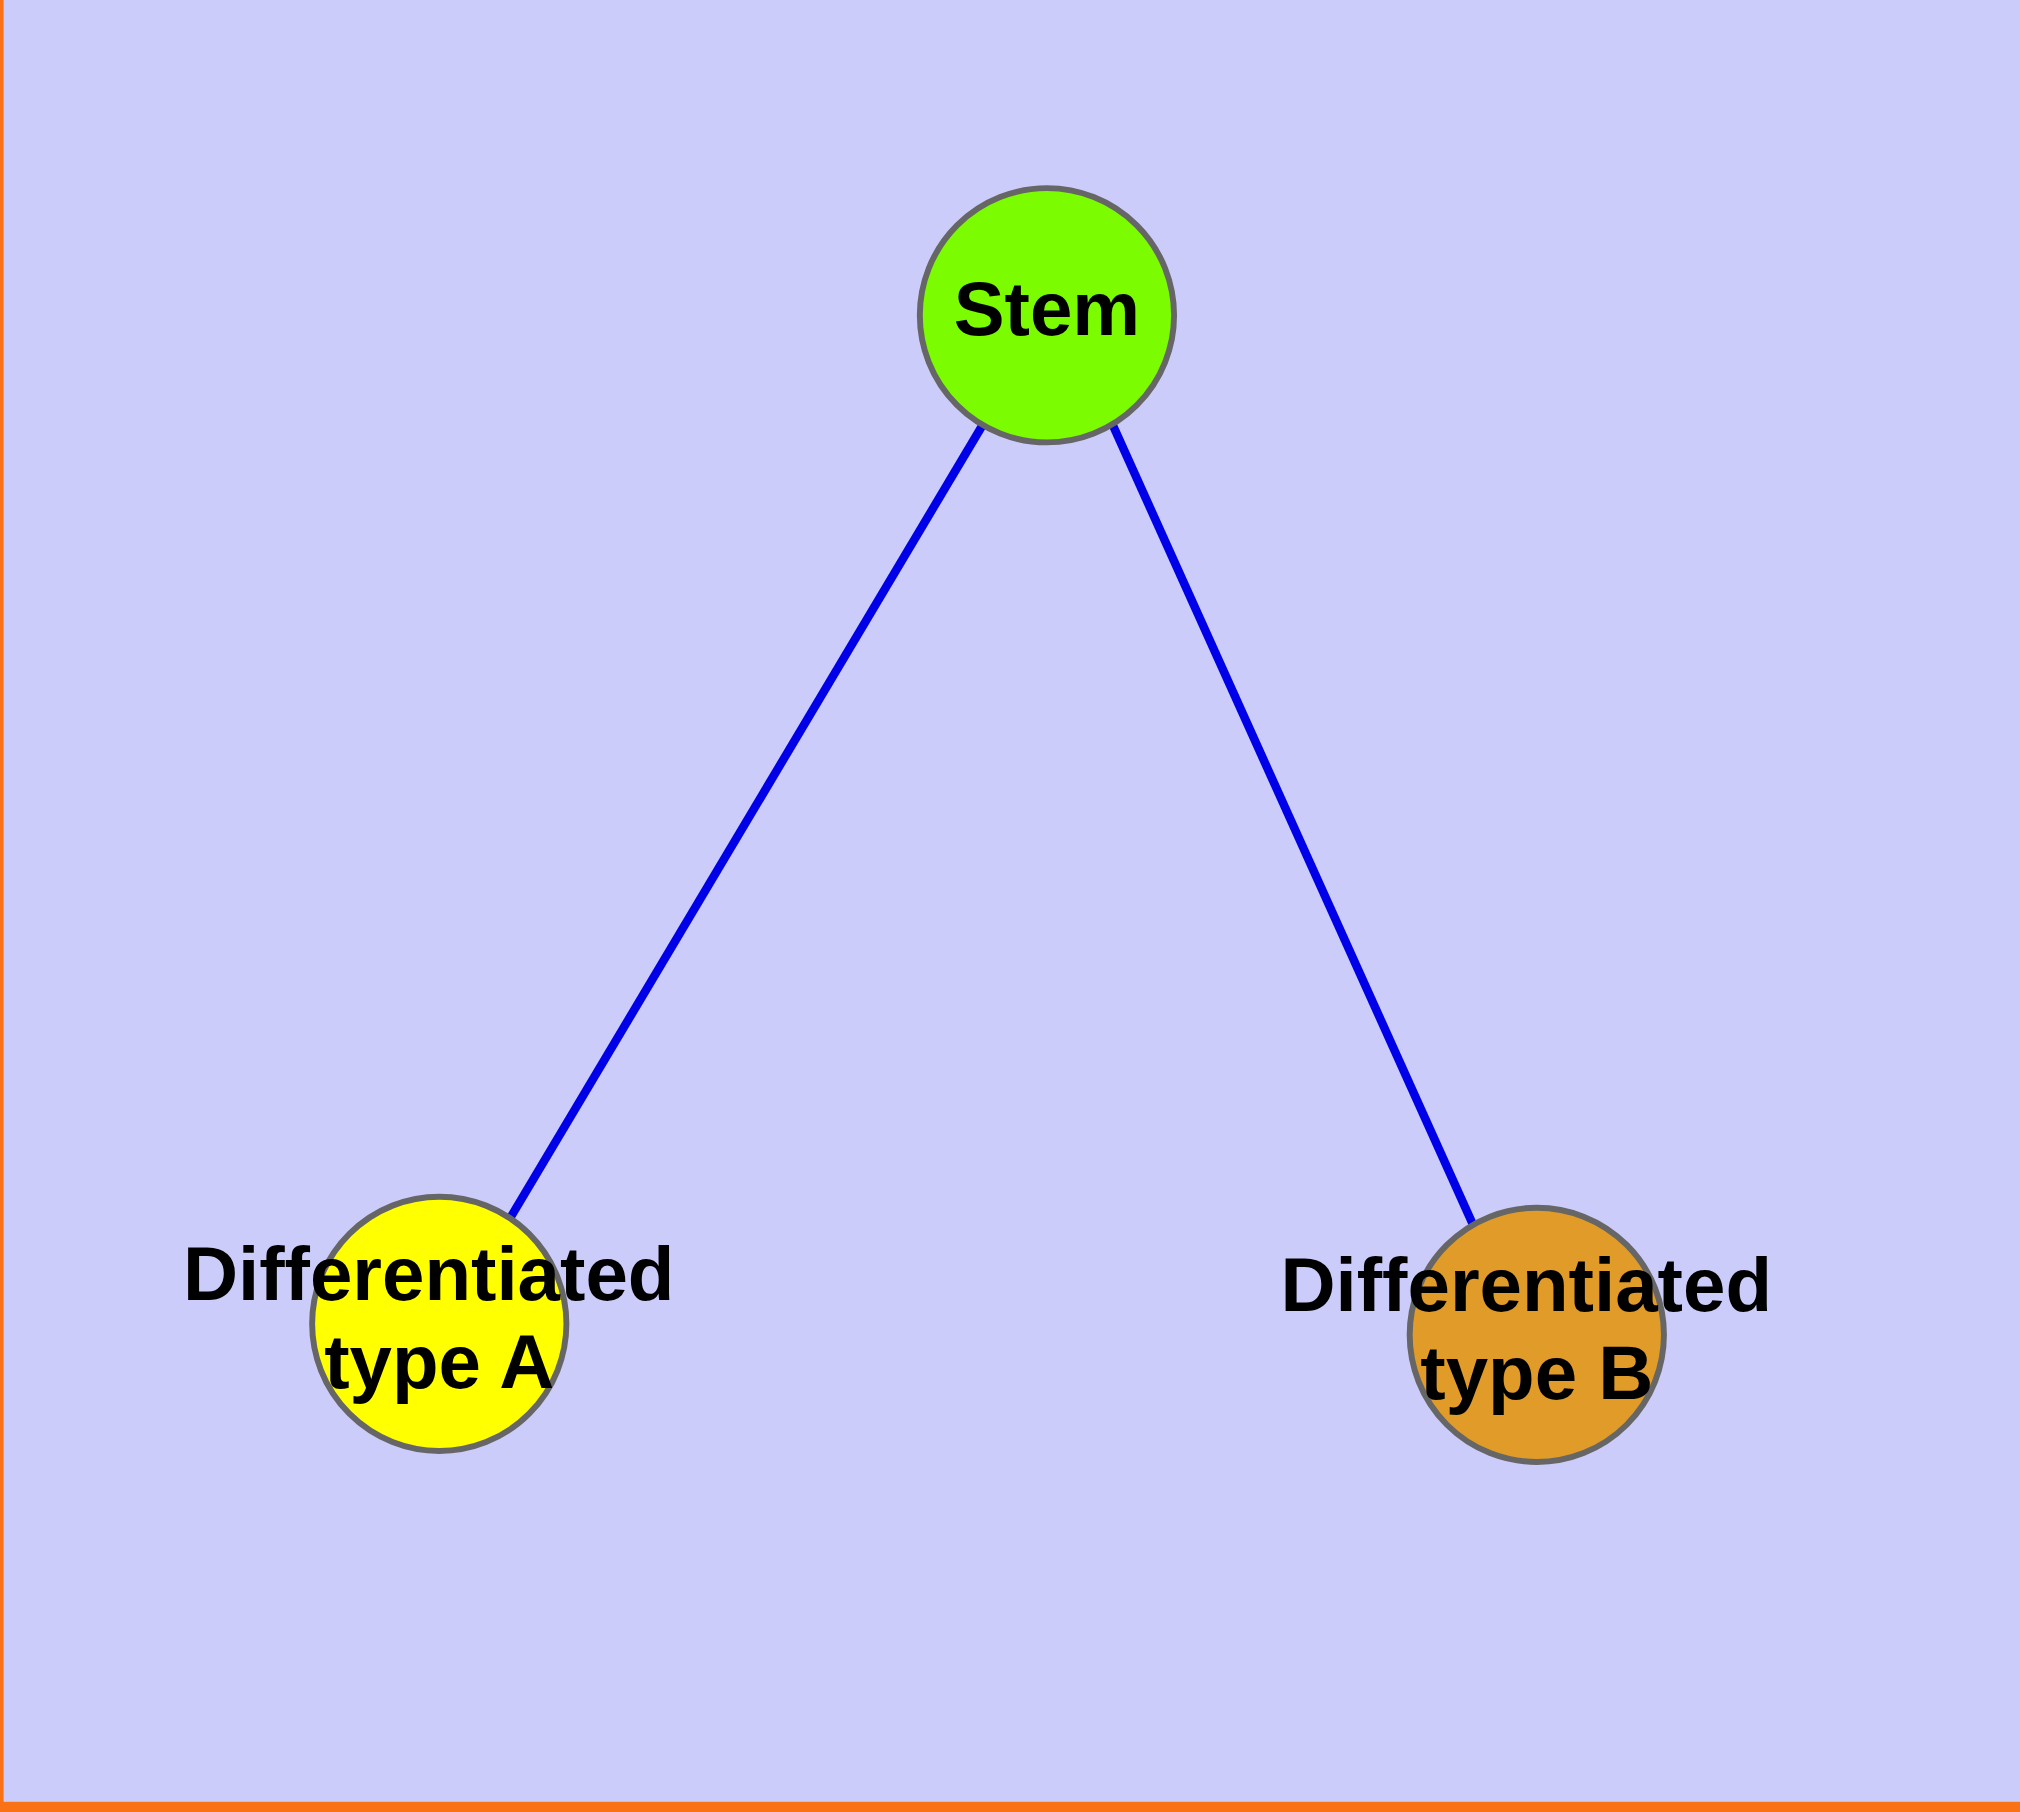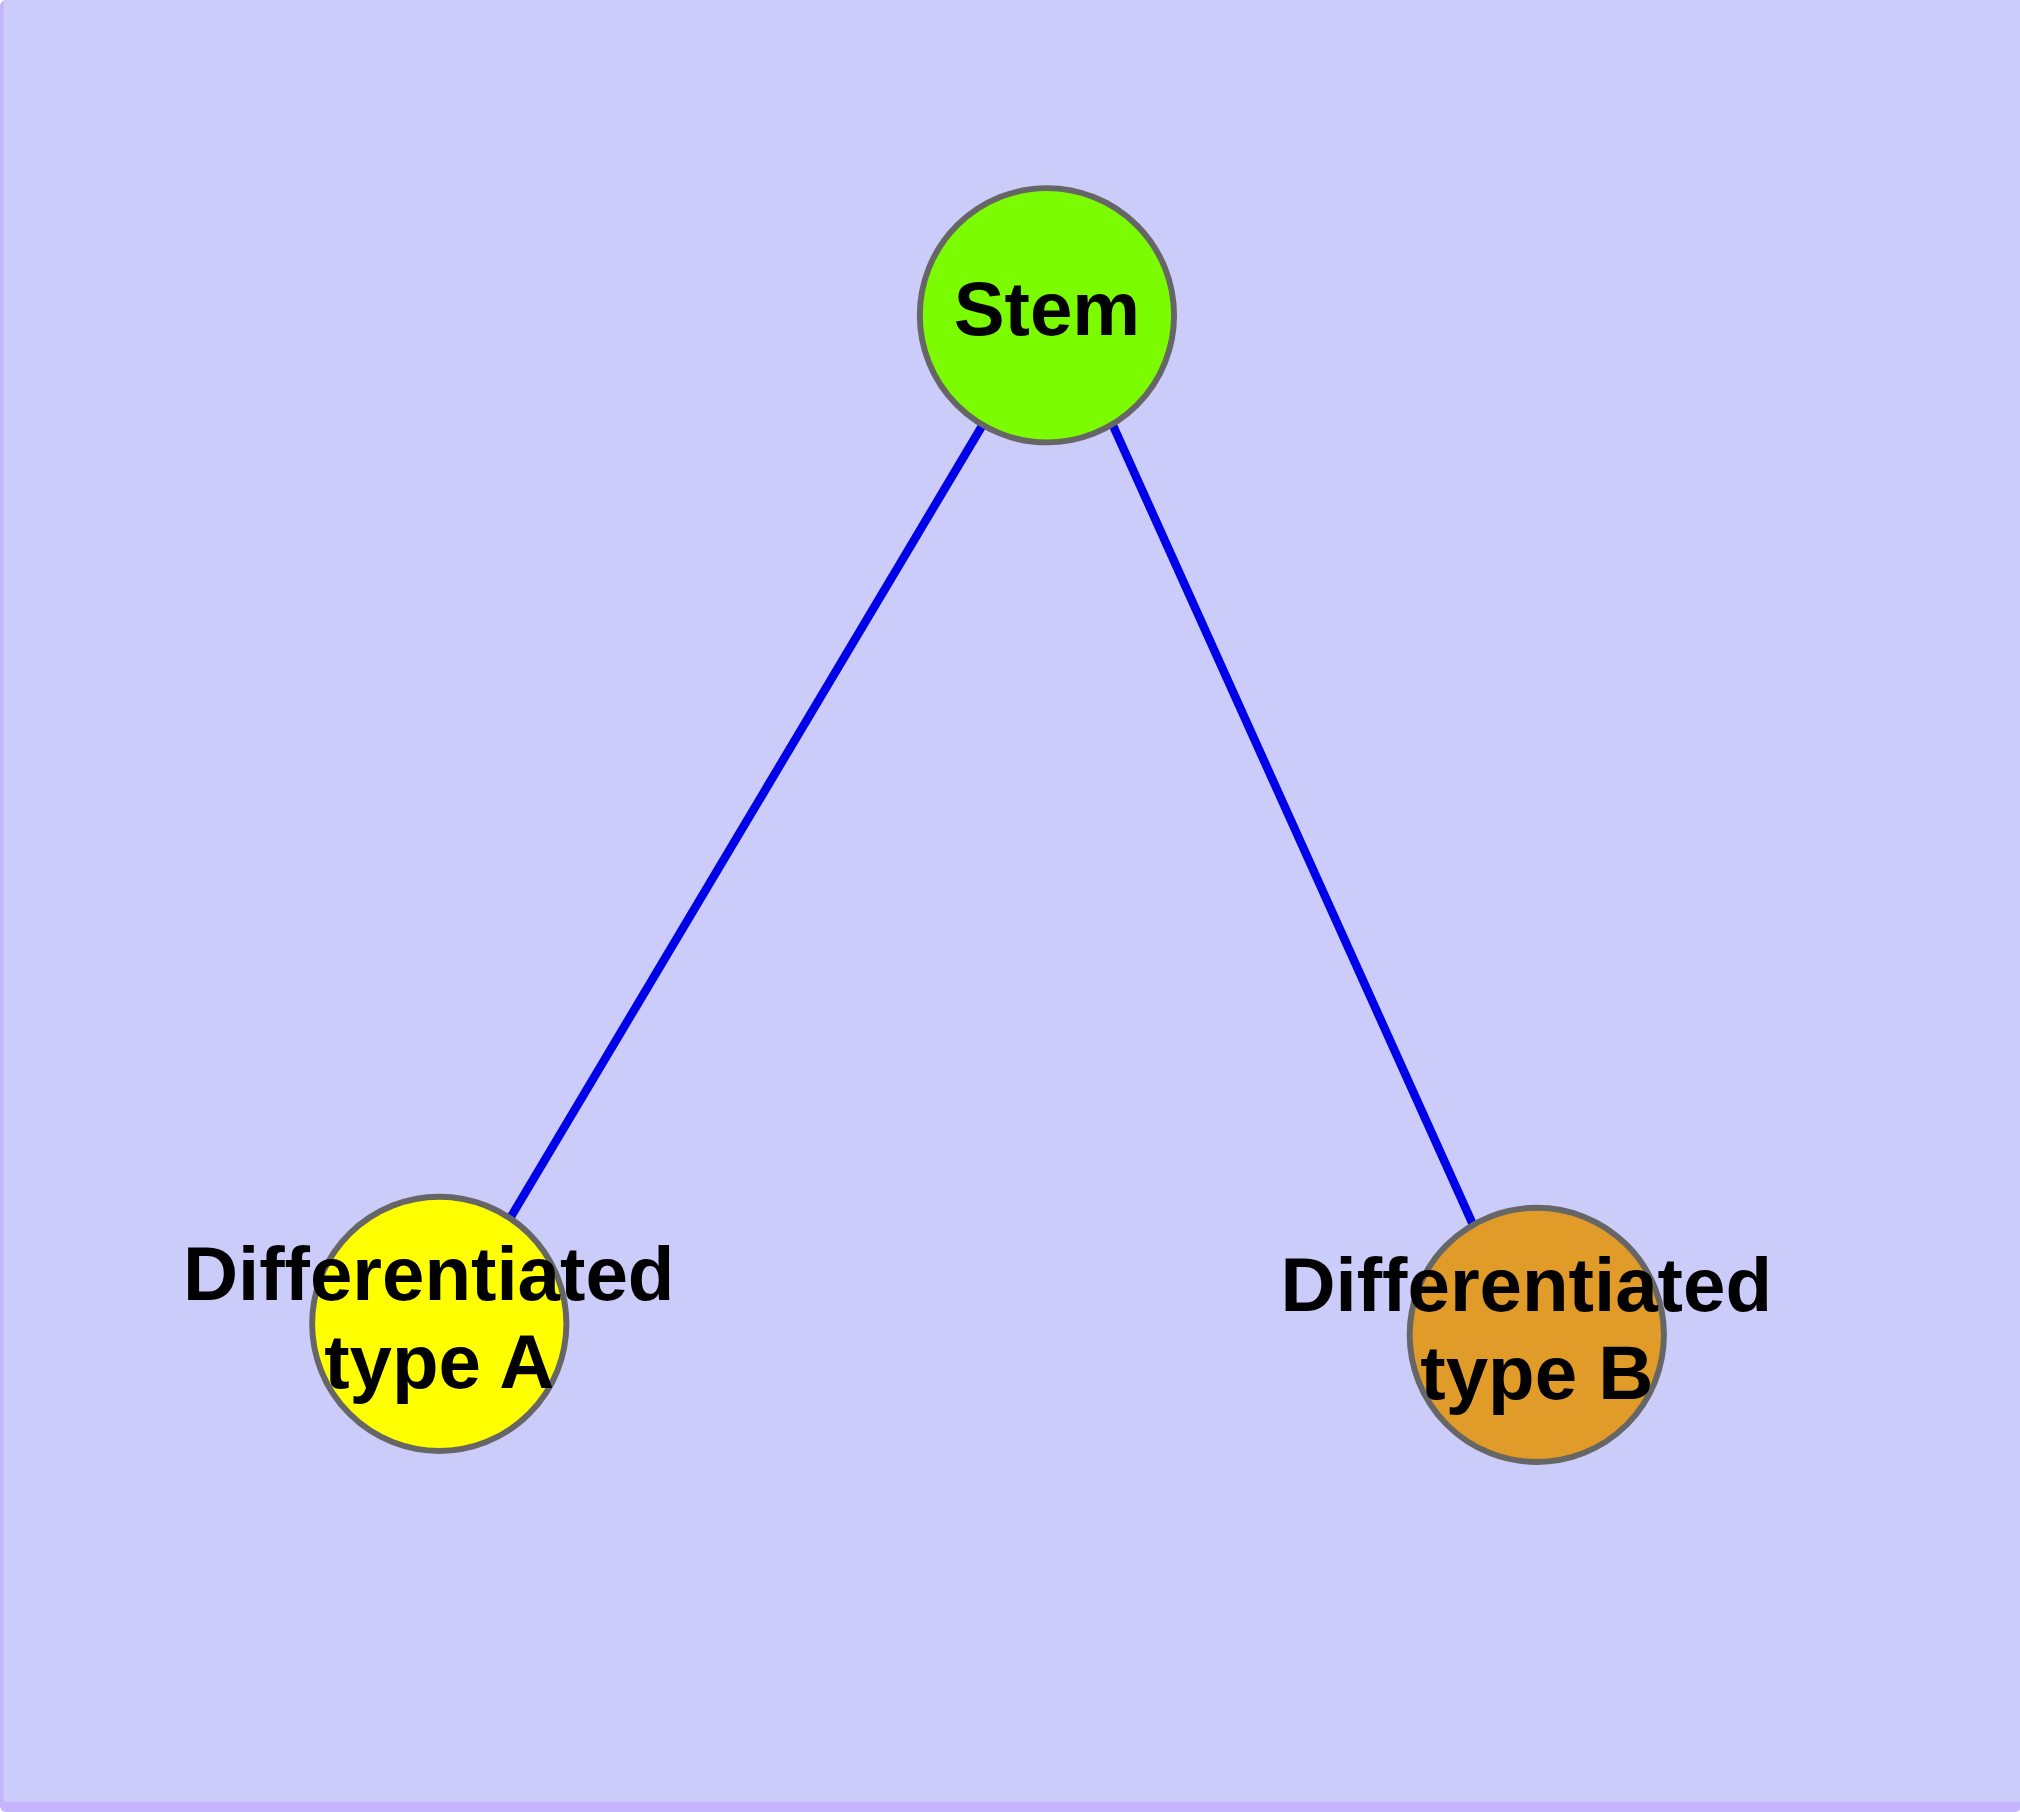--- a/index.html
+++ b/index.html
@@ -31,21 +31,21 @@
     font-family: "Liberation Sans", sans-serif;
     font-weight: bold;
     fill: #000000;
     text-anchor: middle;
     dominant-baseline: middle;
   }
 </style>
 </head>
 <body>
 
-<div id="canvas" style="background: #c4b5fd; border-radius: 6px;">
+<div id="canvas" style="background: #f97316;">
   <svg id="graph-svg" viewBox="0 0 2384 2138" xmlns="http://www.w3.org/2000/svg">
 
     <rect id="bg-rect" x="4" y="0" width="2380" height="2126" fill="#ccccfa"></rect>
 
     <g id="edges-layer">
       <line id="edge-stem-a" x1="1160" y1="500" x2="600" y2="1440" stroke="#0000e8" stroke-width="10" stroke-linecap="butt"></line>
       <line id="edge-stem-b" x1="1312" y1="500" x2="1740" y2="1450" stroke="#0000e8" stroke-width="10" stroke-linecap="butt"></line>
     </g>
 
     <g id="nodes-layer">

